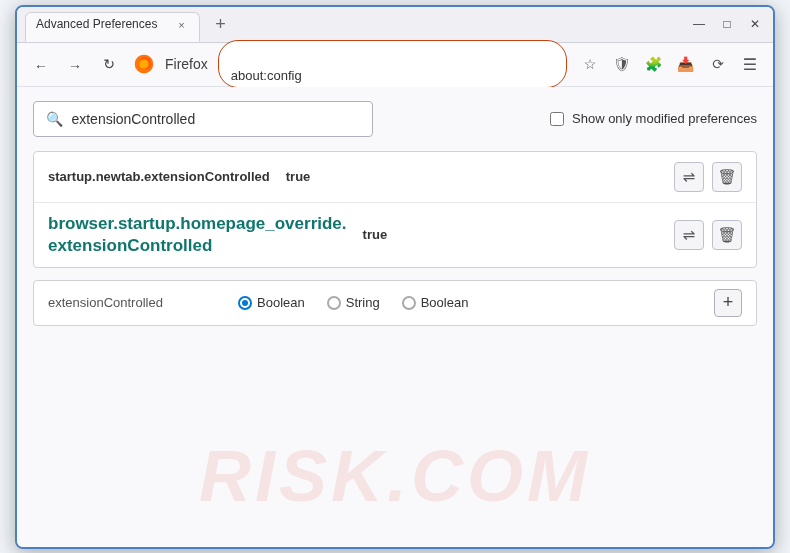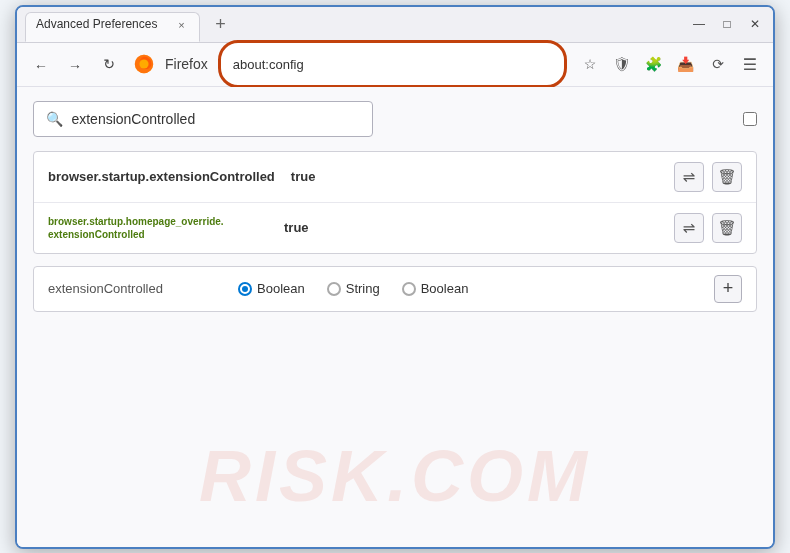--- a/index.html
+++ b/index.html
@@ -116,23 +116,23 @@
       margin: 0 4px;
     }
     .firefox-label {
       font-size: 14px;
       color: #404040;
       margin-right: 4px;
     }
     .address-bar {
       flex: 1;
       display: flex;
-      align-items: center;
+      align-items: flex-end;
       background: #fff;
-      border: 3px solid #c2410c;
+      border: 1px solid #c2410c;
       border-radius: 20px;
       padding: 4px 12px;
       height: 48px;
       gap: 6px;
     }
     .address-text {
       font-size: 13px;
       color: #333;
     }
     .nav-icons {
@@ -336,22 +336,22 @@
       align-items: center;
       justify-content: center;
       font-size: 18px;
       color: #444;
       cursor: pointer;
     }
 
     
     .pref-name-multi {
       font-weight: 700;
-      font-size: 10px;
-      color: #4d7c0f;
+      font-size: 17px;
+      color: #0f766e;
       flex: 0 0 220px;
       line-height: 1.3;
     }
   </style>
 </head>
 <body>
 
 <div class="browser-window">
 
   <div class="title-bar">
@@ -396,27 +396,28 @@
 
     <div class="watermark">RISK.COM</div>
 
     <div class="search-row">
       <div class="search-box">
         <span class="search-box-icon">🔍</span>
         <input type="text" value="extensionControlled" placeholder="extensionControlled" style="">
       </div>
       <div class="checkbox-row">
         <input type="checkbox" style="">
+        <span class="checkbox-label">Show only modified preferences</span>
       </div>
     </div>
 
     <div class="results-table">
 
       <div class="result-row">
-        <span class="pref-name">browser.startup.extensionControlled</span>
+        <span class="pref-name">startup.newtab.extensionControlled</span>
         <span class="pref-value">true</span>
         <div class="row-actions">
           <div class="action-btn">⇌</div>
           <div class="action-btn">🗑</div>
         </div>
       </div>
 
       <div class="result-row">
         <span class="pref-name-multi">
           <span>browser.startup.homepage_override.</span><br>

